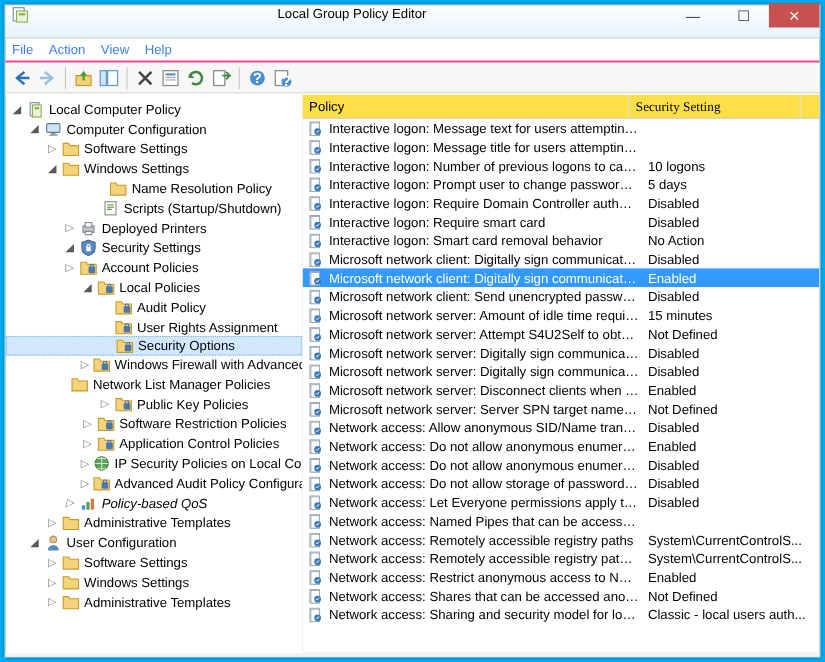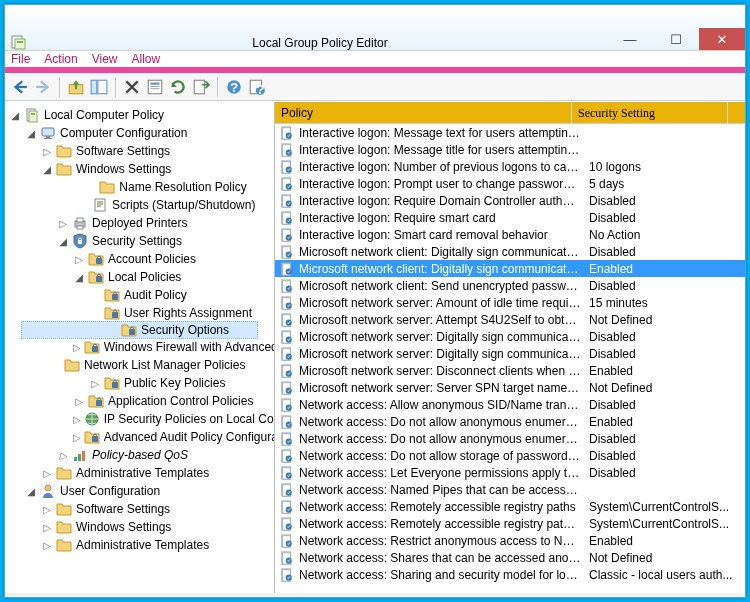--- a/index.html
+++ b/index.html
@@ -1,40 +1,40 @@
 <!DOCTYPE html>
 <html><head>
 <meta charset="utf-8">
 <style>
   * { box-sizing: border-box; margin: 0; padding: 0; font-family: "Segoe UI", Tahoma, sans-serif; font-size: 12px; }
   body { width: 750px; height: 602px; background: #00aeef; padding: 4px; }
   .window { width: 742px; height: 594px; background: #ffffff; border: 1px solid #4ea6d8; display: flex; flex-direction: column; box-shadow: 0 0 3px rgba(0,0,0,.3); }
-  .titlebar { height: 46px; background: linear-gradient(#ffffff,#e6f3fb); display: flex; align-items: flex-end; border-bottom: 1px solid #d0d0d0; position: relative; }
+  .titlebar { height: 30px; background: linear-gradient(#ffffff,#e6f3fb); display: flex; align-items: flex-start; border-bottom: 1px solid #d0d0d0; position: relative; }
   .titlebar .app-icon { width:16px; height:16px; margin:0 6px; }
   .titlebar .title { flex:1; text-align:center; color:#000; font-size:12px; }
   .winbtns { display:flex; }
   .winbtn { width:46px; height:22px; margin-top:-2px; display:flex; align-items:center; justify-content:center; font-size:13px; color:#333; border:1px solid rgba(0,0,0,0); }
   .winbtn.close { background:#c75050; color:#fff; }
-  .menubar { height:22px; display:flex; align-items:center; padding:0 6px; gap:14px; color:#be185d; font-size:12px; border-bottom:6px solid #ec4899;}
+  .menubar { height:22px; display:flex; align-items:center; padding:0 6px; gap:14px; color:#3b82f6; font-size:12px; border-bottom:2px solid #ec4899;}
   .menubar span { cursor:default; }
   .toolbar { height:28px; display:flex; align-items:center; gap:5px; padding:2px 6px; border-bottom:1px solid #d0d0d0; background:#f7f7f7;}
   .tbicon { width:18px; height:18px; display:flex; align-items:center; justify-content:center; }
   .sep { width:1px; height:20px; background:#c8c8c8; margin:0 2px;}
   .content { flex:1; display:flex; overflow:hidden; border-top:1px solid #fff;}
   .tree { width:270px; border-right:1px solid #c0c0c0; padding:4px 0; overflow:auto; white-space:nowrap; background:#fff;}
   .node { display:flex; align-items:center; height:18px; cursor:default; }
-  .node.sel { background:#d1e8ff; border:1px dotted #7eb4ea; margin:-1px 16px;}
+  .node.sel { background:#d1e8ff; border:1px dotted #7eb4ea; margin:-1px 0;}
   .twisty { width:12px; text-align:center; color:#8a8a8a; font-size:10px; display:inline-block;}
   .twisty.open::before{content:"◢"; color:#595959;}
   .twisty.closed::before{content:"▷"; color:#7a7a7a;}
   .twisty.none::before{content:"";}
   .nicon { width:16px; height:16px; margin:0 3px; flex:0 0 16px; }
   .nlabel { padding-left:1px; color:#000;}
   .list { flex:1; display:flex; flex-direction:column; overflow:hidden; background:#fff;}
-  .list-header { display:flex; height:22px; border-bottom:1px solid #d0d0d0; background:#eab308; }
+  .list-header { display:flex; height:22px; border-bottom:1px solid #d0d0d0; background:#fde047; }
   .list-header .col { padding:4px 6px; border-right:1px solid #e0e0e0; font-size:12px; color:#000; }
   .col.policy { flex:1; }
   .col.setting { width:156px;font-family:Liberation Serif, serif; }
   .list-body { flex:1; overflow-y:scroll; overflow-x:hidden; }
   .row { display:flex; height:17px; align-items:center; padding-left:4px; cursor:default;}
   .row.sel { background:#3399ff; color:#fff;}
   .ricon { width:16px; height:14px; margin-right:4px; flex:0 0 16px;}
   .rpolicy { flex:1; white-space:nowrap; overflow:hidden; text-overflow:ellipsis; padding-right:8px;}
   .rsetting { width:156px; white-space:nowrap; overflow:hidden; text-overflow:ellipsis;}
   .statusbar { height:4px; background:#f2f2f2;}
@@ -61,21 +61,21 @@
       <div class="winbtn">—</div>
       <div class="winbtn">☐</div>
       <div class="winbtn close">✕</div>
     </div>
   </div>
 
   <div class="menubar">
     <span>File</span>
     <span>Action</span>
     <span>View</span>
-    <span>Allow</span>
+    <span>Help</span>
   </div>
 
   <div class="toolbar">
     <span class="tbicon">
         <svg viewBox="0 0 16 16">
           <path class="arrow" d="M10 3 L4 8 L10 13"></path>
           <path class="arrow" d="M4 8 H14"></path>
         </svg>
       </span>
     <span class="tbicon">
@@ -190,21 +190,21 @@
           </svg>
           <span class="nlabel">Deployed Printers</span>
         </div>
         <div class="node" style="padding-left: 52px;">
           <span class="twisty open"></span>
           <svg class="nicon" viewBox="0 0 16 16">
             <use href="#i-sec"></use>
           </svg>
           <span class="nlabel">Security Settings</span>
         </div>
-        <div class="node" style="padding-left: 68px; align-items: center;">
+        <div class="node" style="padding-left: 52px; align-items: center;">
           <span class="twisty closed"></span>
           <svg class="nicon" viewBox="0 0 16 16">
             <use href="#i-secf"></use>
           </svg>
           <span class="nlabel">Account Policies</span>
         </div>
         <div class="node" style="padding-left: 68px;">
           <span class="twisty open"></span>
           <svg class="nicon" viewBox="0 0 16 16">
             <use href="#i-secf"></use>
@@ -245,20 +245,27 @@
             <use href="#i-folder"></use>
           </svg>
           <span class="nlabel">Network List Manager Policies</span>
         </div>
         <div class="node" style="padding-left: 84px;">
           <span class="twisty closed"></span>
           <svg class="nicon" viewBox="0 0 16 16">
             <use href="#i-secf"></use>
           </svg>
           <span class="nlabel">Public Key Policies</span>
+        </div>
+        <div class="node" style="padding-left: 68px;">
+          <span class="twisty closed"></span>
+          <svg class="nicon" viewBox="0 0 16 16">
+            <use href="#i-secf"></use>
+          </svg>
+          <span class="nlabel">Software Restriction Policies</span>
         </div>
         <div class="node" style="padding-left: 68px;">
           <span class="twisty closed"></span>
           <svg class="nicon" viewBox="0 0 16 16">
             <use href="#i-secf"></use>
           </svg>
           <span class="nlabel">Application Control Policies</span>
         </div>
         <div class="node" style="padding-left: 68px;">
           <span class="twisty closed"></span>

